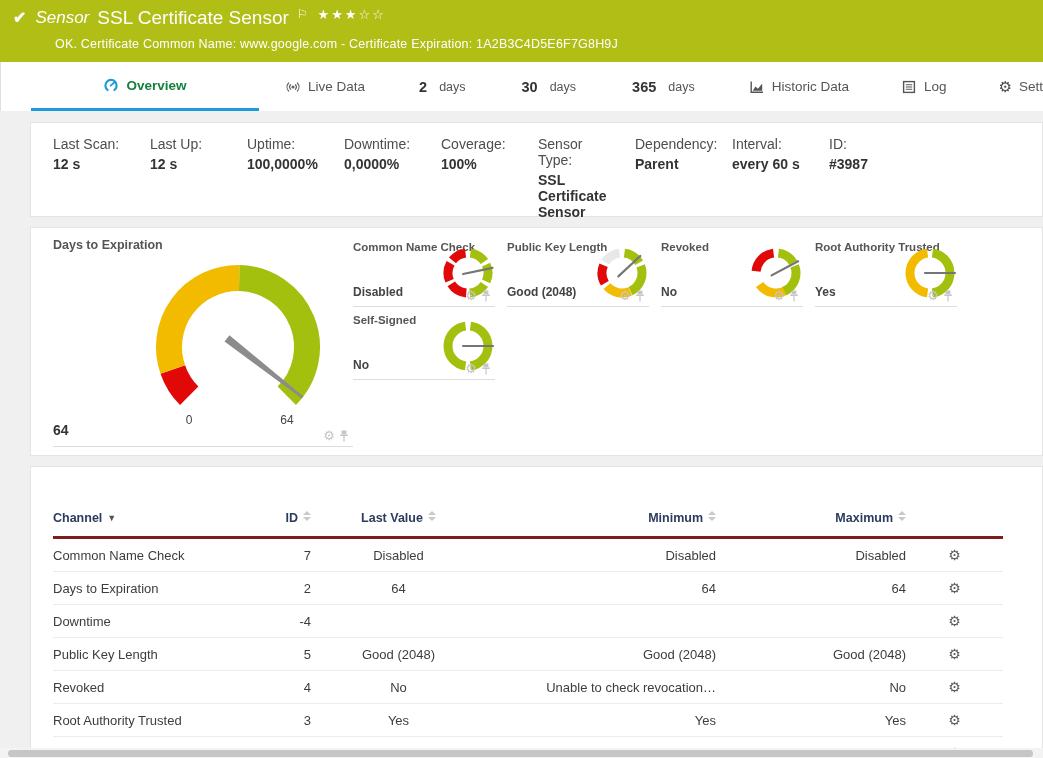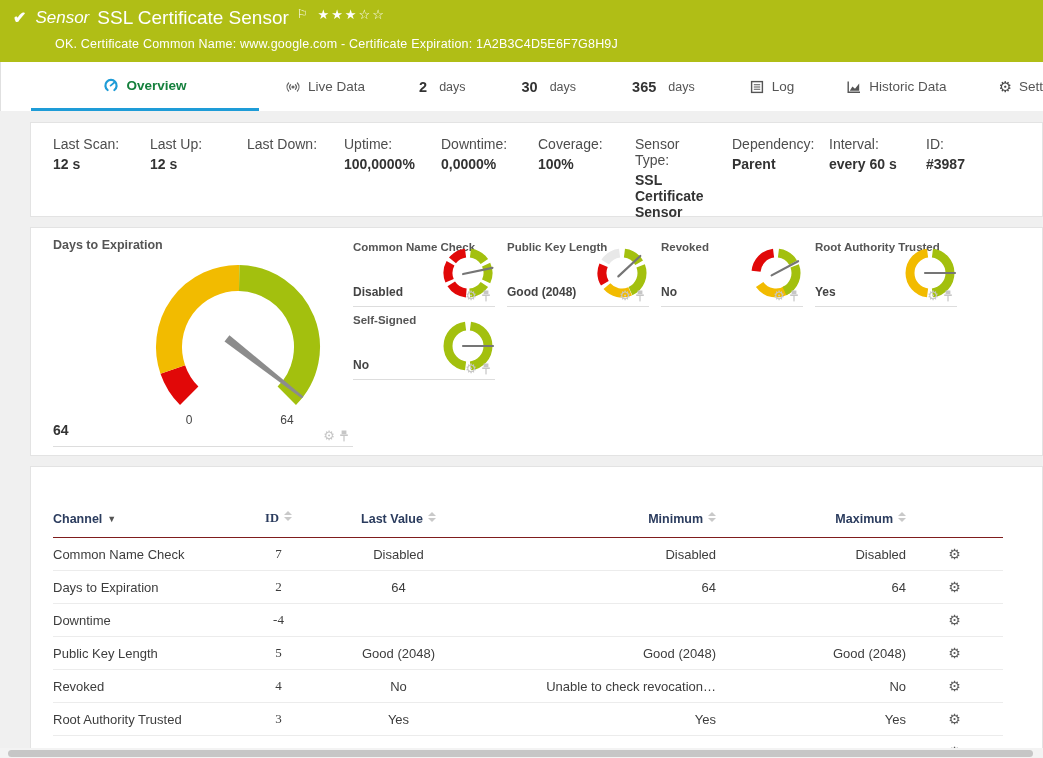--- a/index.html
+++ b/index.html
@@ -45,23 +45,23 @@
   .gicons .ggear { font-size:13px; color:#c6c6c6; }
   .smallgrid { position:absolute; left:322px; top:12px; display:grid; grid-template-columns:repeat(4,142px); grid-auto-rows:67px; column-gap:12px; row-gap:6px; }
   .gcell { position:relative; border-bottom:1px solid #ddd; }
   .gcell .gtitle { position:absolute; left:0; top:1px; font-size:11.5px; font-weight:bold; color:#555; }
   .gcell .gvalue { position:absolute; left:0; bottom:7px; font-size:12px; font-weight:bold; color:#444; }
   .gcell svg.dial { position:absolute; right:0; top:6px; }
 
   
   .table-panel { margin-top:10px; height:302px; overflow:hidden; padding:40px 0 0 22px; }
   table.chtable { border-collapse:collapse; table-layout:fixed; width:950px; font-size:13px; }
-  .chtable th { font-size:12.5px; font-weight:bold; color:#2b3c5e; padding:4px 0 11px; border-bottom:1px solid #7f1d1d;margin-top:24px; }
+  .chtable th { font-size:12.5px; font-weight:bold; color:#2b3c5e; padding:4px 0 11px; border-bottom:3px solid #7f1d1d;margin-top:24px; }
   .chtable td { padding:8px 0; border-bottom:1px solid #ececec; color:#3d3d3d; }
-  .c-ch { text-align:left; } .c-id { text-align:center;font-family:Liberation Serif, serif; } .c-lv { text-align:center; }
+  .c-ch { text-align:left; } .c-id { text-align:right; } .c-lv { text-align:center; }
   .c-min { text-align:right; } .c-max { text-align:right; } .c-ed { text-align:center; }
   .sort-active { display:inline-block; margin-left:5px; color:#555; font-size:9px; vertical-align:1px; }
   .sorters { display:inline-block; margin-left:5px; vertical-align:1px; }
   .sorters i { display:block; width:0; height:0; border-left:4px solid transparent; border-right:4px solid transparent; }
   .sorters .up { border-bottom:4px solid #c9c9c9; margin-bottom:2px; }
   .sorters .dn { border-top:4px solid #c9c9c9; }
   .chedit { font-size:14px; color:#5c5c5c; cursor:pointer; }
 
   
   .hscroll-track { position:absolute; left:0; right:0; bottom:0; height:10px; background:#f3f3f3; }
@@ -104,50 +104,46 @@
   <div class="tab tab-days">
     <span class="num">30</span>
     <span class="unit">days</span>
   </div>
   <div class="tab tab-days">
     <span class="num">365</span>
     <span class="unit">days</span>
   </div>
   <div class="tab">
     <svg width="16" height="16" viewBox="0 0 16 16">
+      <path d="M2.2 2.5 V13.3 H14" fill="none" stroke="#555" stroke-width="1.4"></path>
+      <path d="M3.8 11.8 L6.4 7.4 L9 9.8 L13.2 4.4 V11.8 Z" fill="#555"></path>
+    </svg>
+    <span>Historic Data</span>
+  </div>
+  <div class="tab">
+    <svg width="16" height="16" viewBox="0 0 16 16">
       <rect x="2.6" y="2.6" width="10.8" height="10.8" fill="none" stroke="#555" stroke-width="1.4"></rect>
       <path d="M4.8 5.7 H11.2 M4.8 8 H11.2 M4.8 10.3 H11.2" stroke="#555" stroke-width="1.1"></path>
     </svg>
     <span>Log</span>
   </div>
   <div class="tab">
-    <svg width="16" height="16" viewBox="0 0 16 16">
-      <path d="M2.2 2.5 V13.3 H14" fill="none" stroke="#555" stroke-width="1.4"></path>
-      <path d="M3.8 11.8 L6.4 7.4 L9 9.8 L13.2 4.4 V11.8 Z" fill="#555"></path>
-    </svg>
-    <span>Historic Data</span>
-  </div>
-  <div class="tab">
     <span class="gearchar">⚙</span>
     <span>Settings</span>
   </div>
 </div>
 
 <div class="panel info-panel">
   <div class="info-item">
     <div class="lbl">Last Scan:</div>
     <div class="val">12 s</div>
   </div>
   <div class="info-item">
     <div class="lbl">Last Up:</div>
     <div class="val">12 s</div>
-  </div>
-  <div class="info-item">
-    <div class="lbl">Last Down:</div>
-    <div class="val"></div>
   </div>
   <div class="info-item">
     <div class="lbl">Uptime:</div>
     <div class="val">100,0000%</div>
   </div>
   <div class="info-item">
     <div class="lbl">Downtime:</div>
     <div class="val">0,0000%</div>
   </div>
   <div class="info-item">

